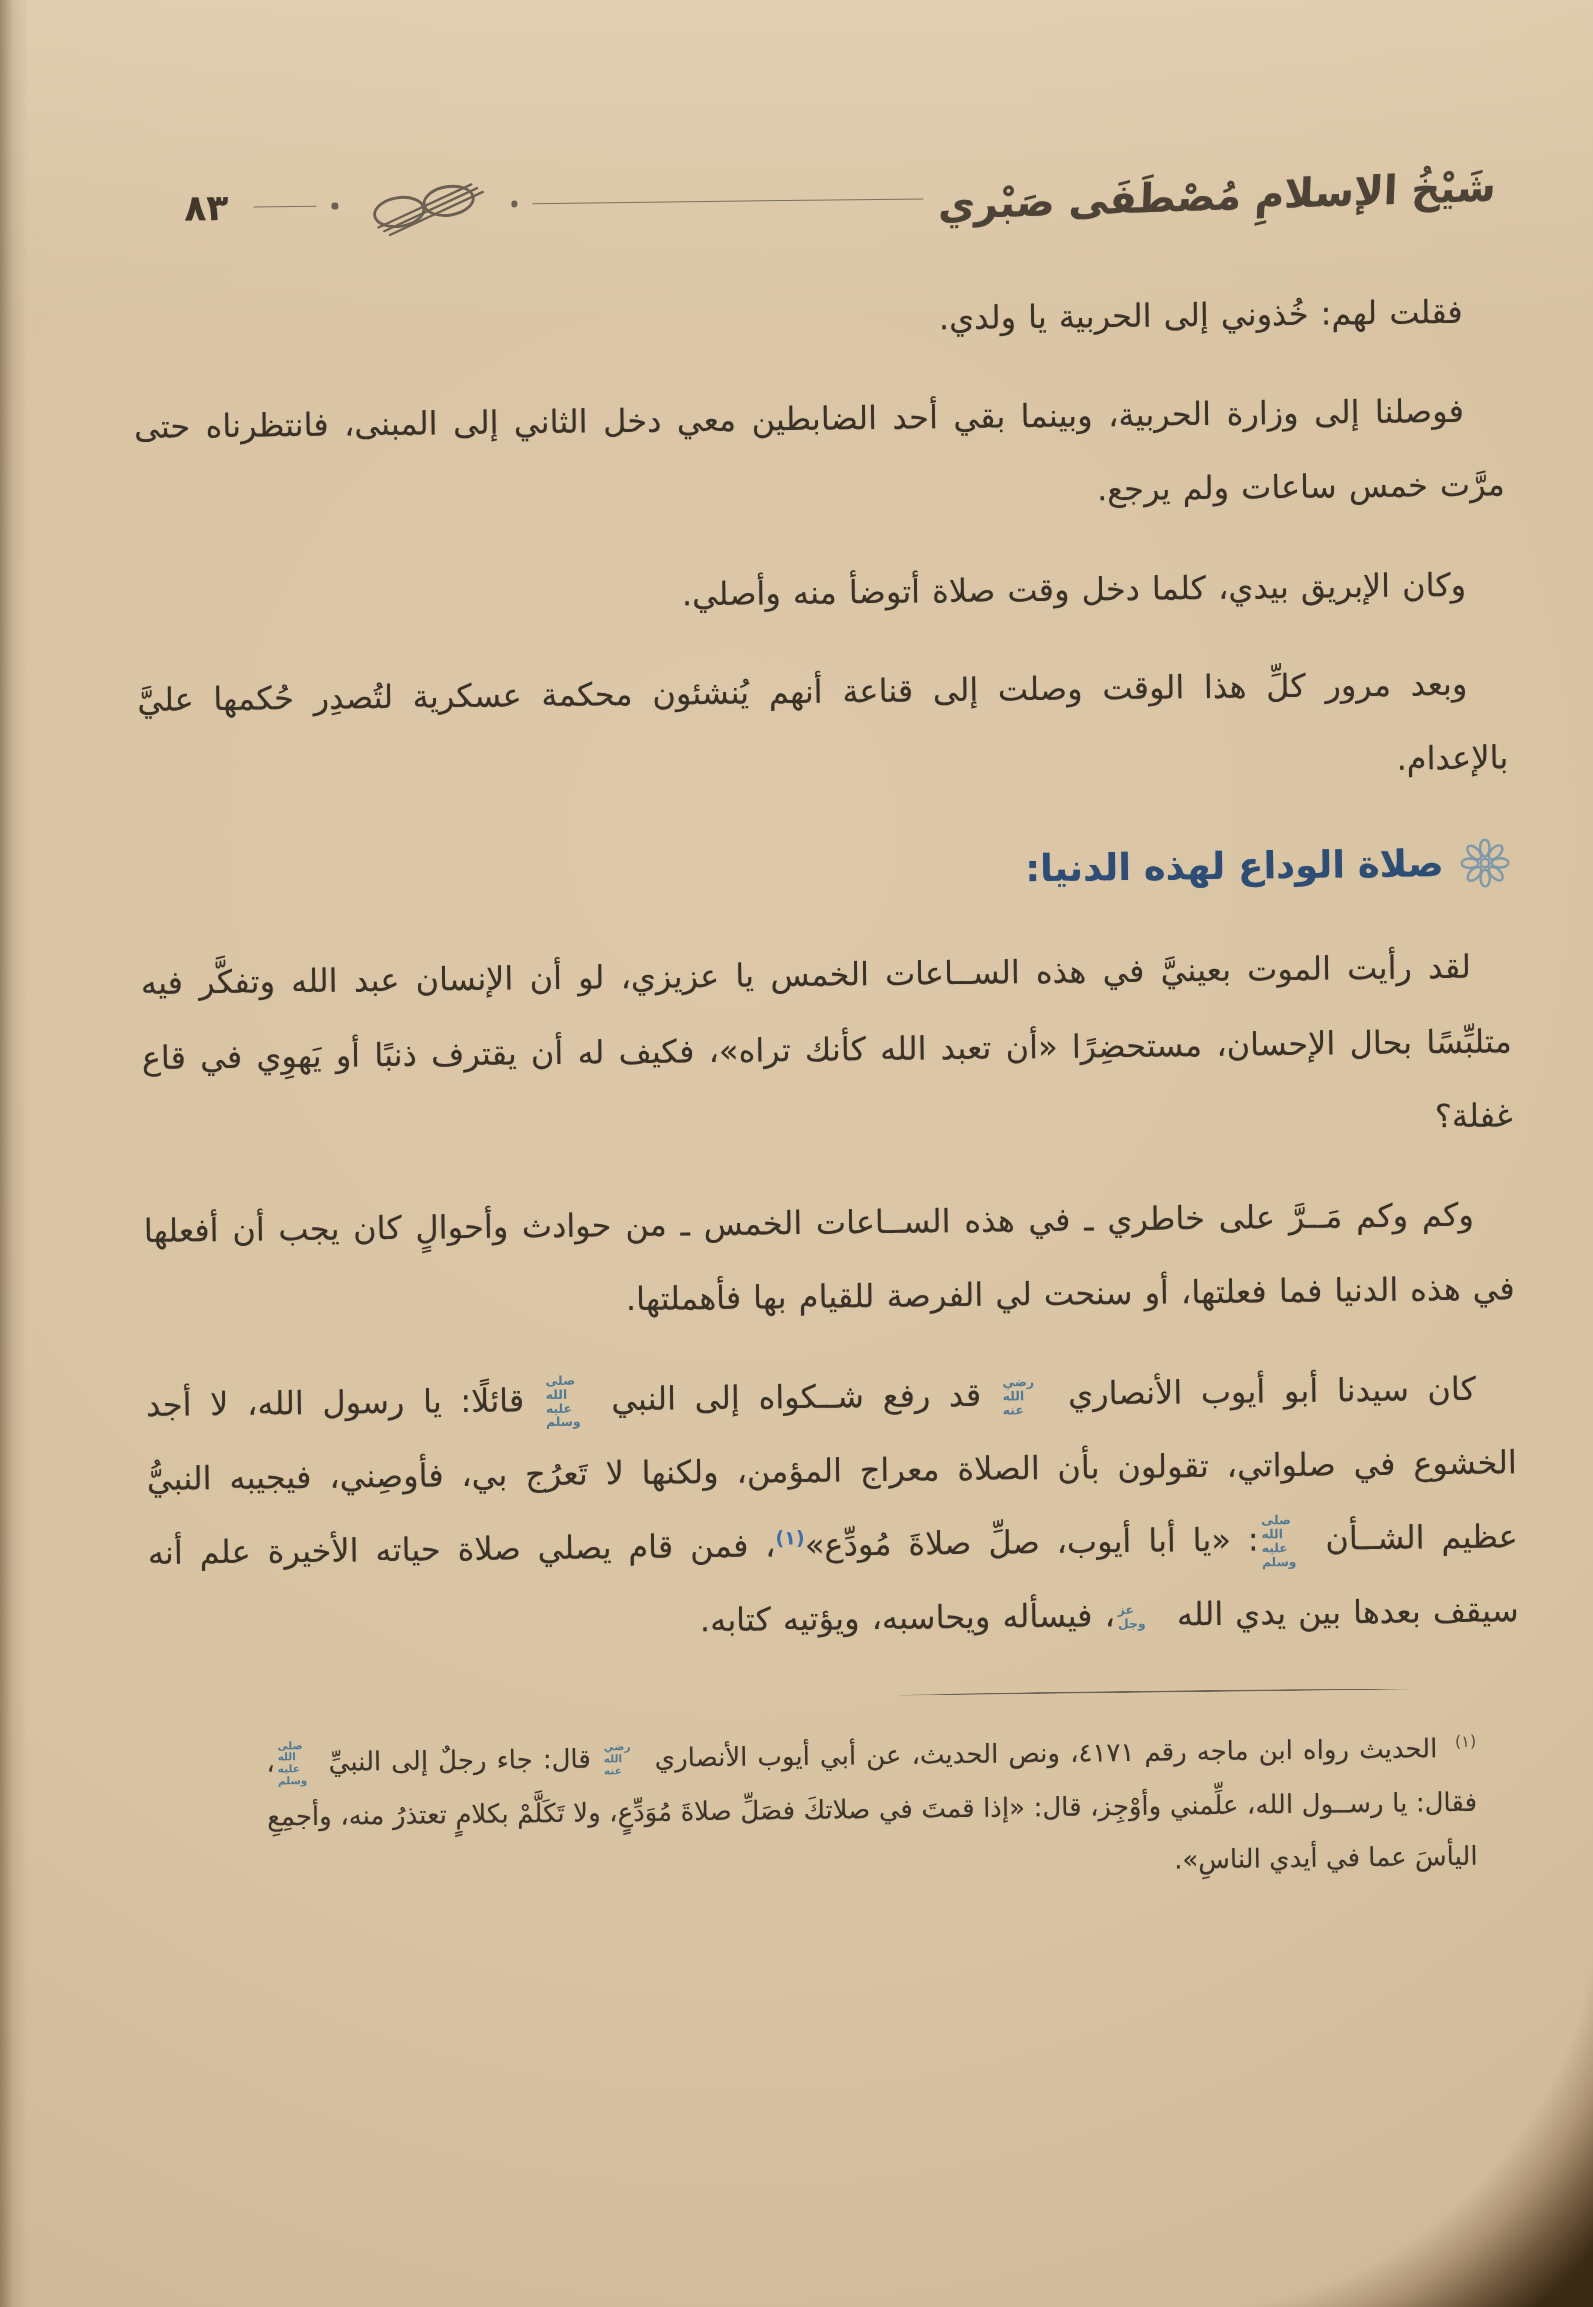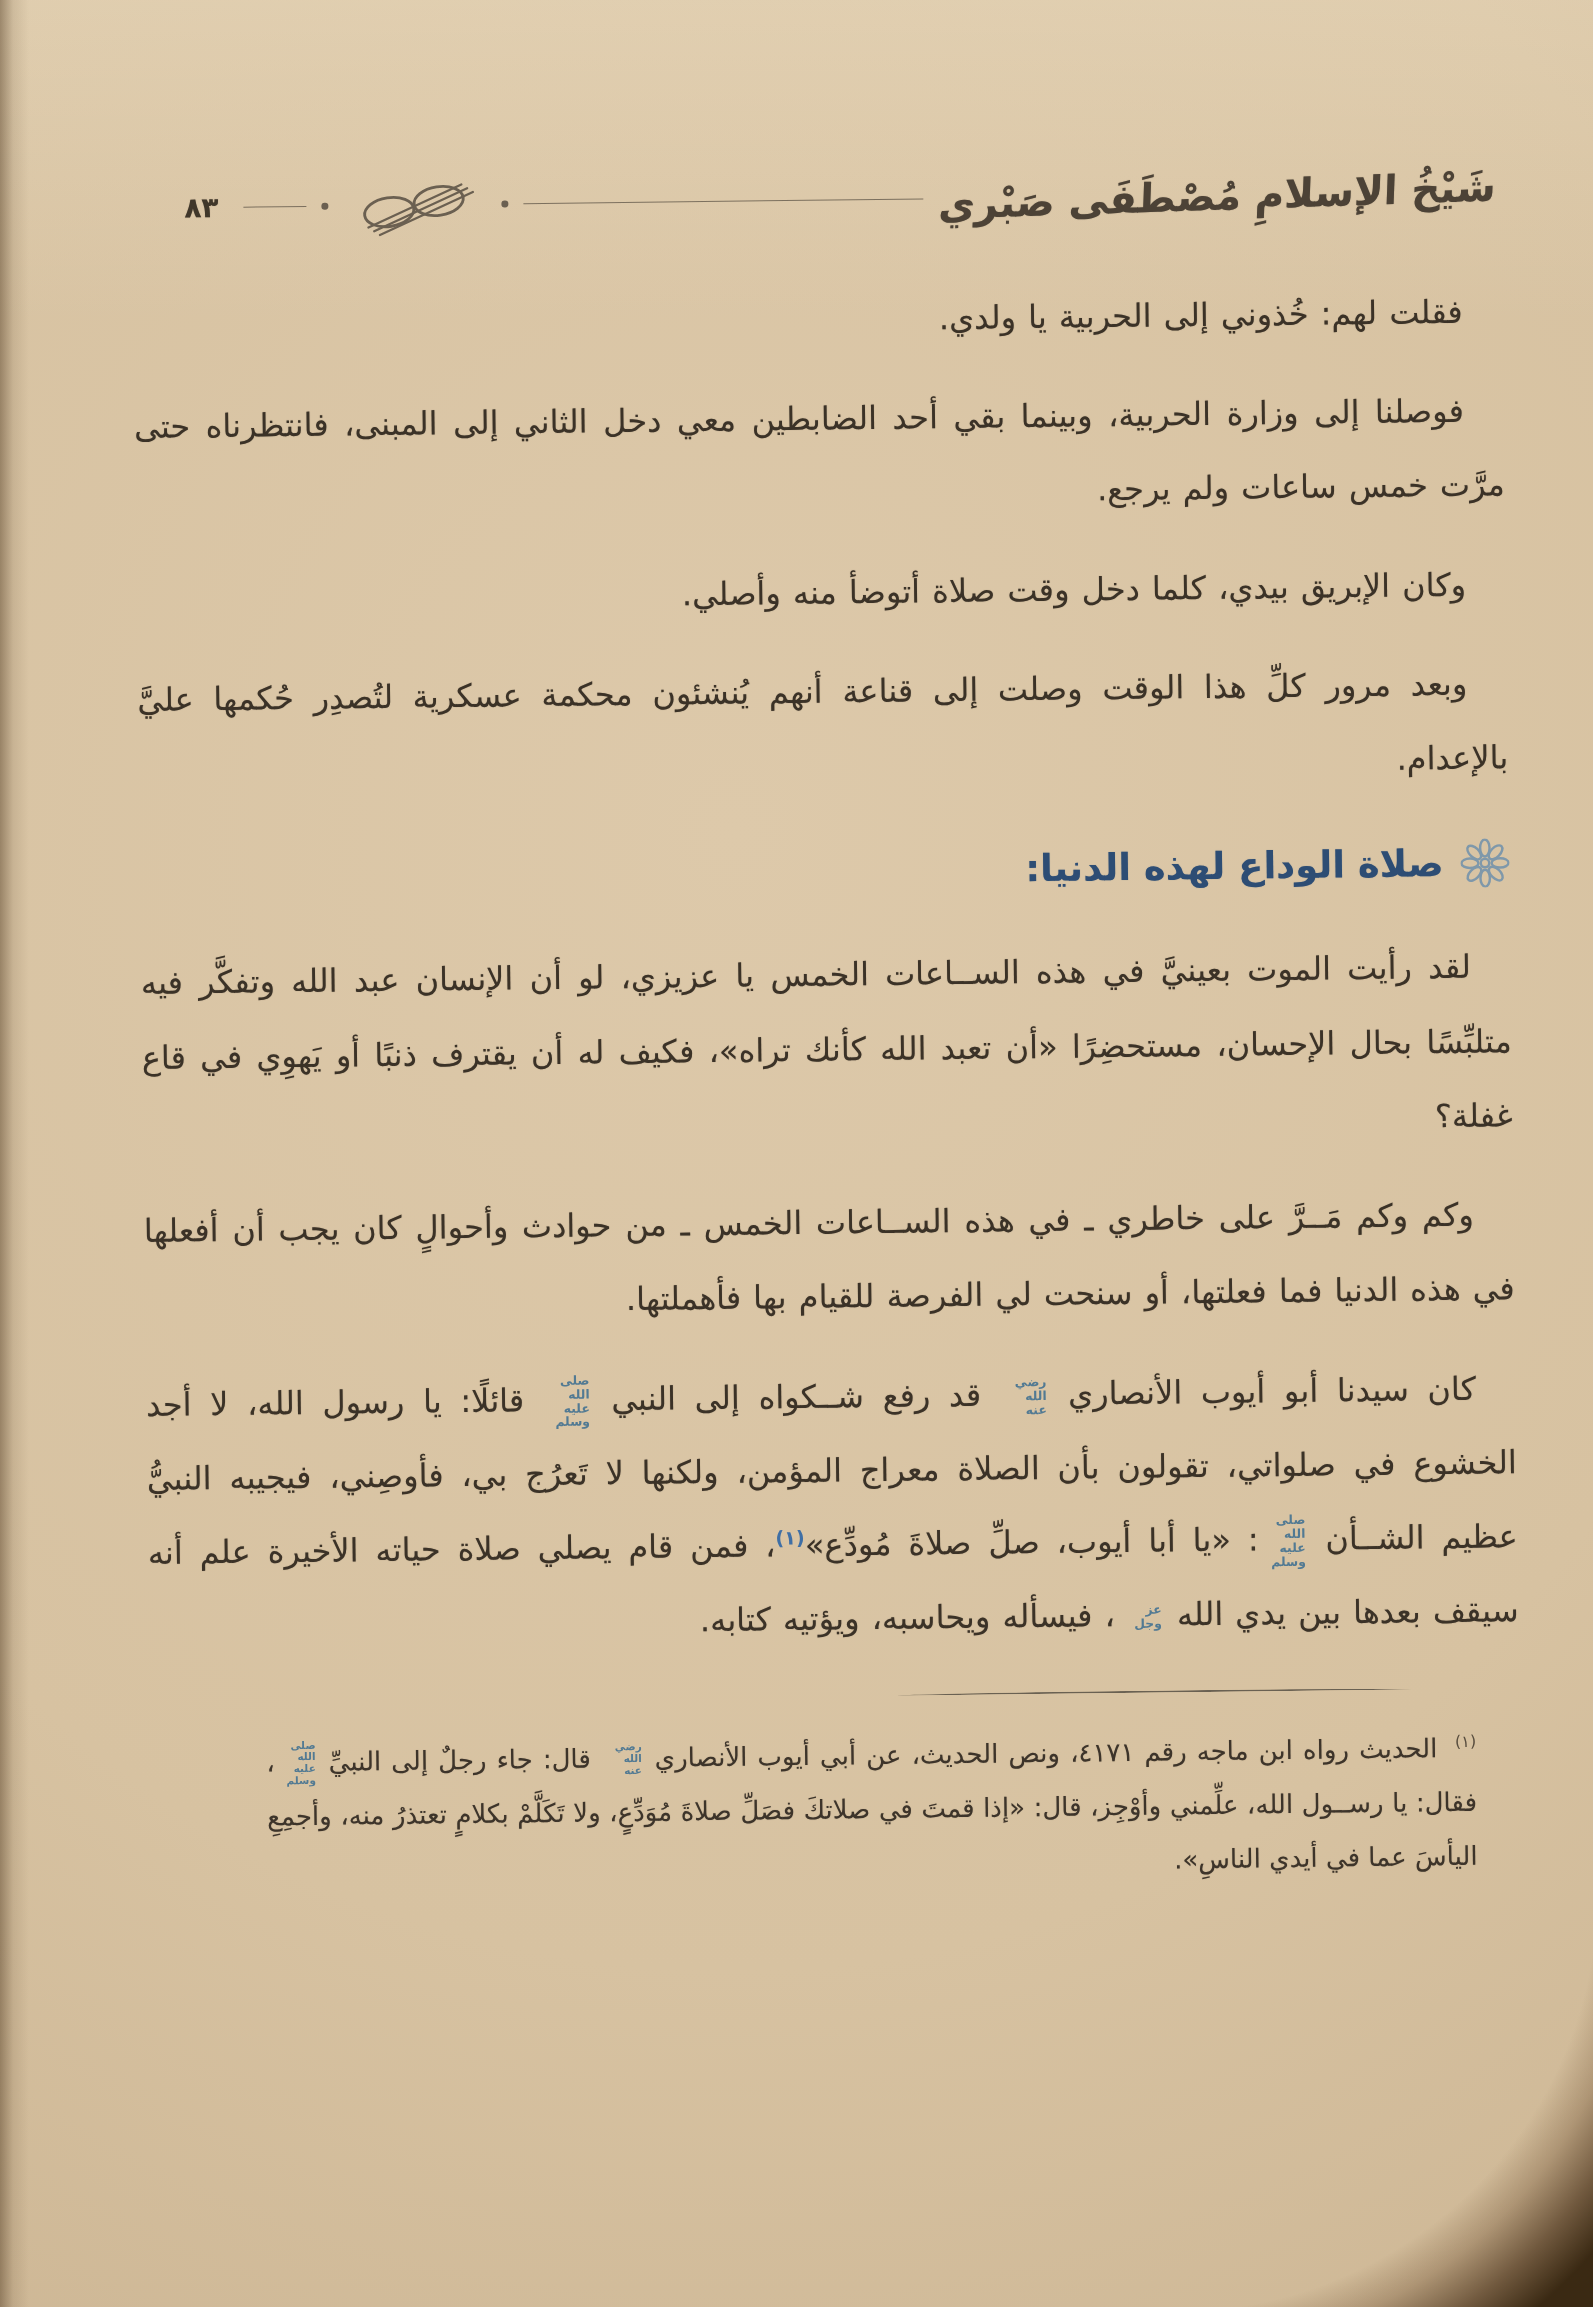--- a/index.html
+++ b/index.html
@@ -43,37 +43,37 @@
   .header-title{
     font-size:40px;font-weight:bold;color:#4c4236;white-space:nowrap;
     transform:rotate(-1.2deg) skewX(-4deg);
     text-shadow:0 0 1px rgba(76,66,54,.45);
   }
   .rule{border-top:1.9px solid var(--rule);height:0;opacity:.85;}
   .rule-long{flex:1;}
   .rule-short{width:63px;}
   .dot{width:6.7px;height:6.7px;border-radius:50%;background:var(--rule);flex:none;}
   .ornament{flex:none;display:block;}
-  .page-number{font-size:28px;color:#40372a;font-weight:bold;margin-right:10px;text-shadow:0 0 1px rgba(64,55,42,.4);}
+  .page-number{font-size:36px;color:#40372a;font-weight:bold;margin-right:10px;text-shadow:0 0 1px rgba(64,55,42,.4);}
   
   .para{
     font-size:32px;line-height:2.32;color:var(--ink);
     text-align:justify;margin:0 0 25px;text-indent:40px;
     text-shadow:0 0 1px rgba(59,50,39,.38);
     word-spacing:1.9px;
   }
   .section-heading{
     display:flex;align-items:center;gap:17px;
     margin:44px 0 42px;font-size:37px;font-weight:bold;color:var(--heading);
     text-shadow:0 0 1px rgba(45,77,116,.4);
   }
   .rosette{flex:none;display:block;}
   .honorific{
     display:inline-block;width:44px;font-size:12.4px;line-height:1.12;
-    text-align:right;color:var(--honorific);font-weight:bold;
+    text-align:left;color:var(--honorific);font-weight:bold;
     vertical-align:middle;margin:0 2.9px;text-indent:0;text-shadow:none;
   }
   .fref{color:var(--ref);font-size:.6em;font-weight:bold;text-shadow:none;}
   .fmark{color:#594e3f;font-size:.62em;margin-left:7.6px;text-shadow:none;}
   
   .footnote-sep{
     width:518px;border-top:2.4px solid #5f574a;border-radius:50% / 100% 100% 0 0;
     margin:38px 107px 32px auto;opacity:.9;
   }
   .footnote{

